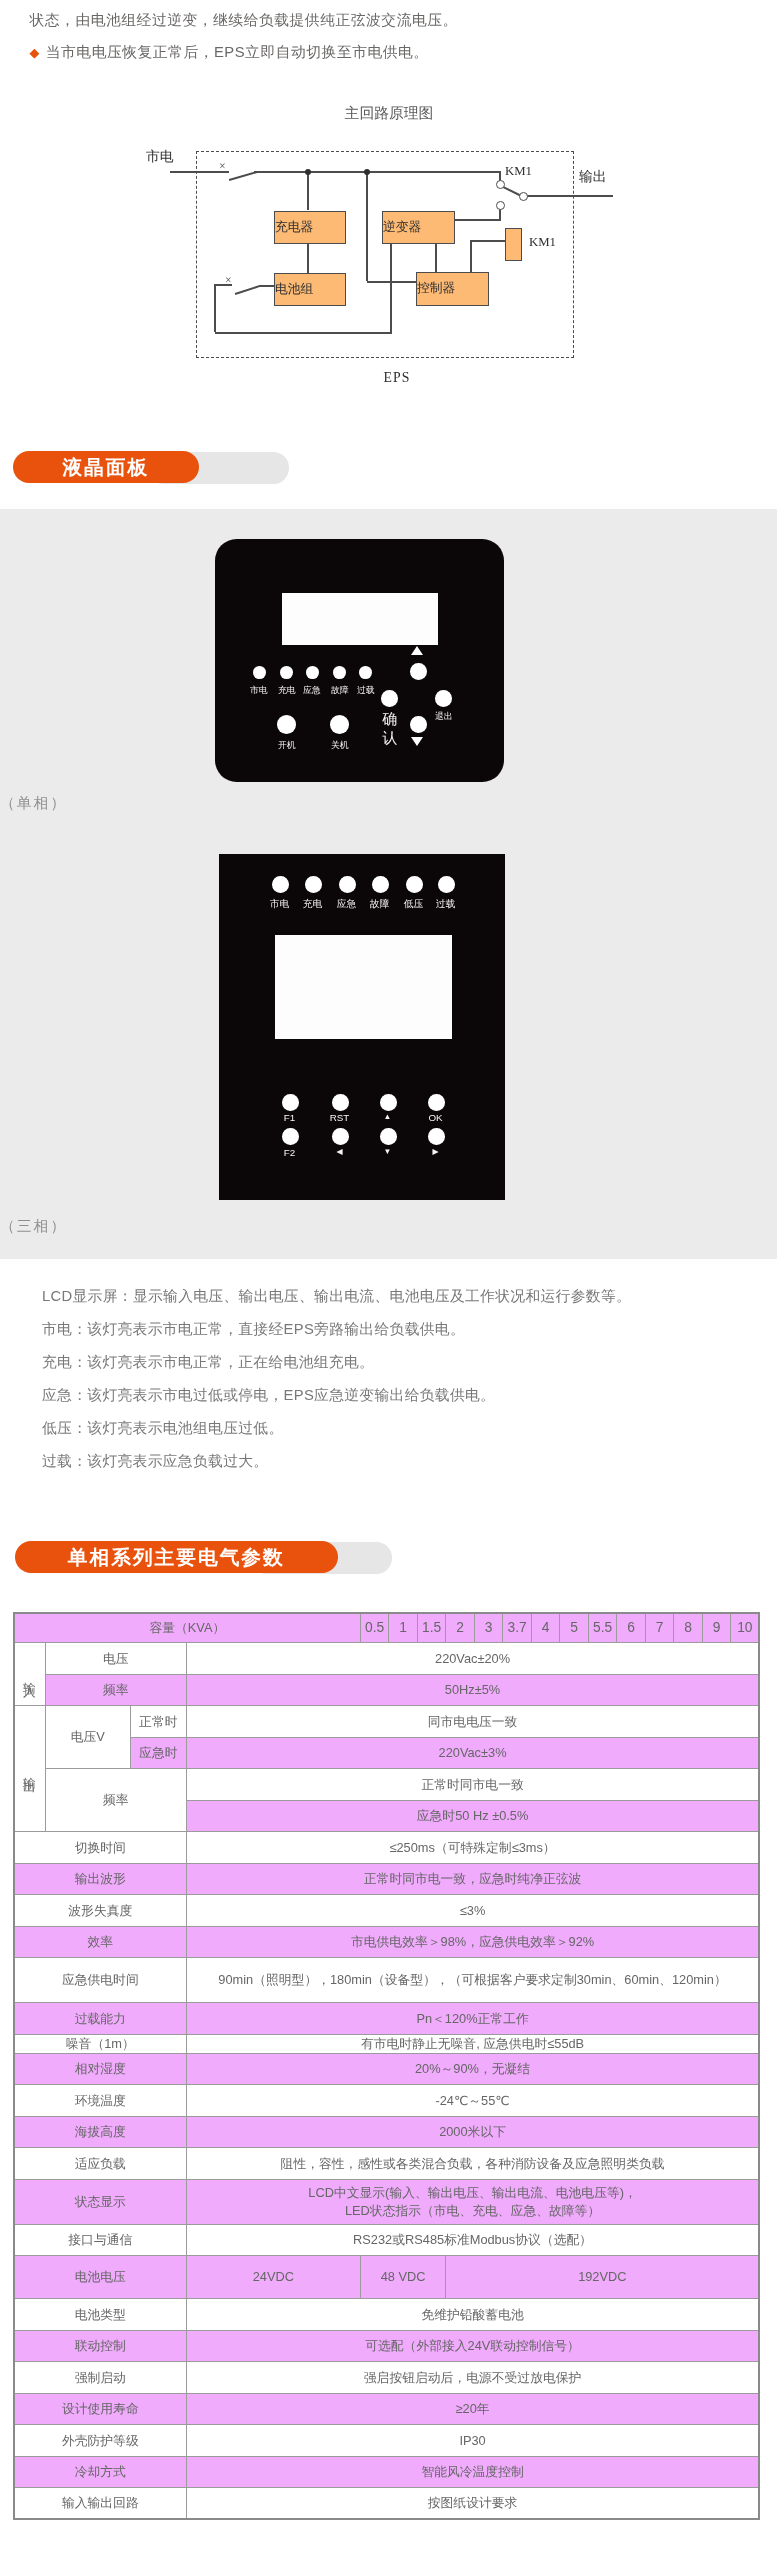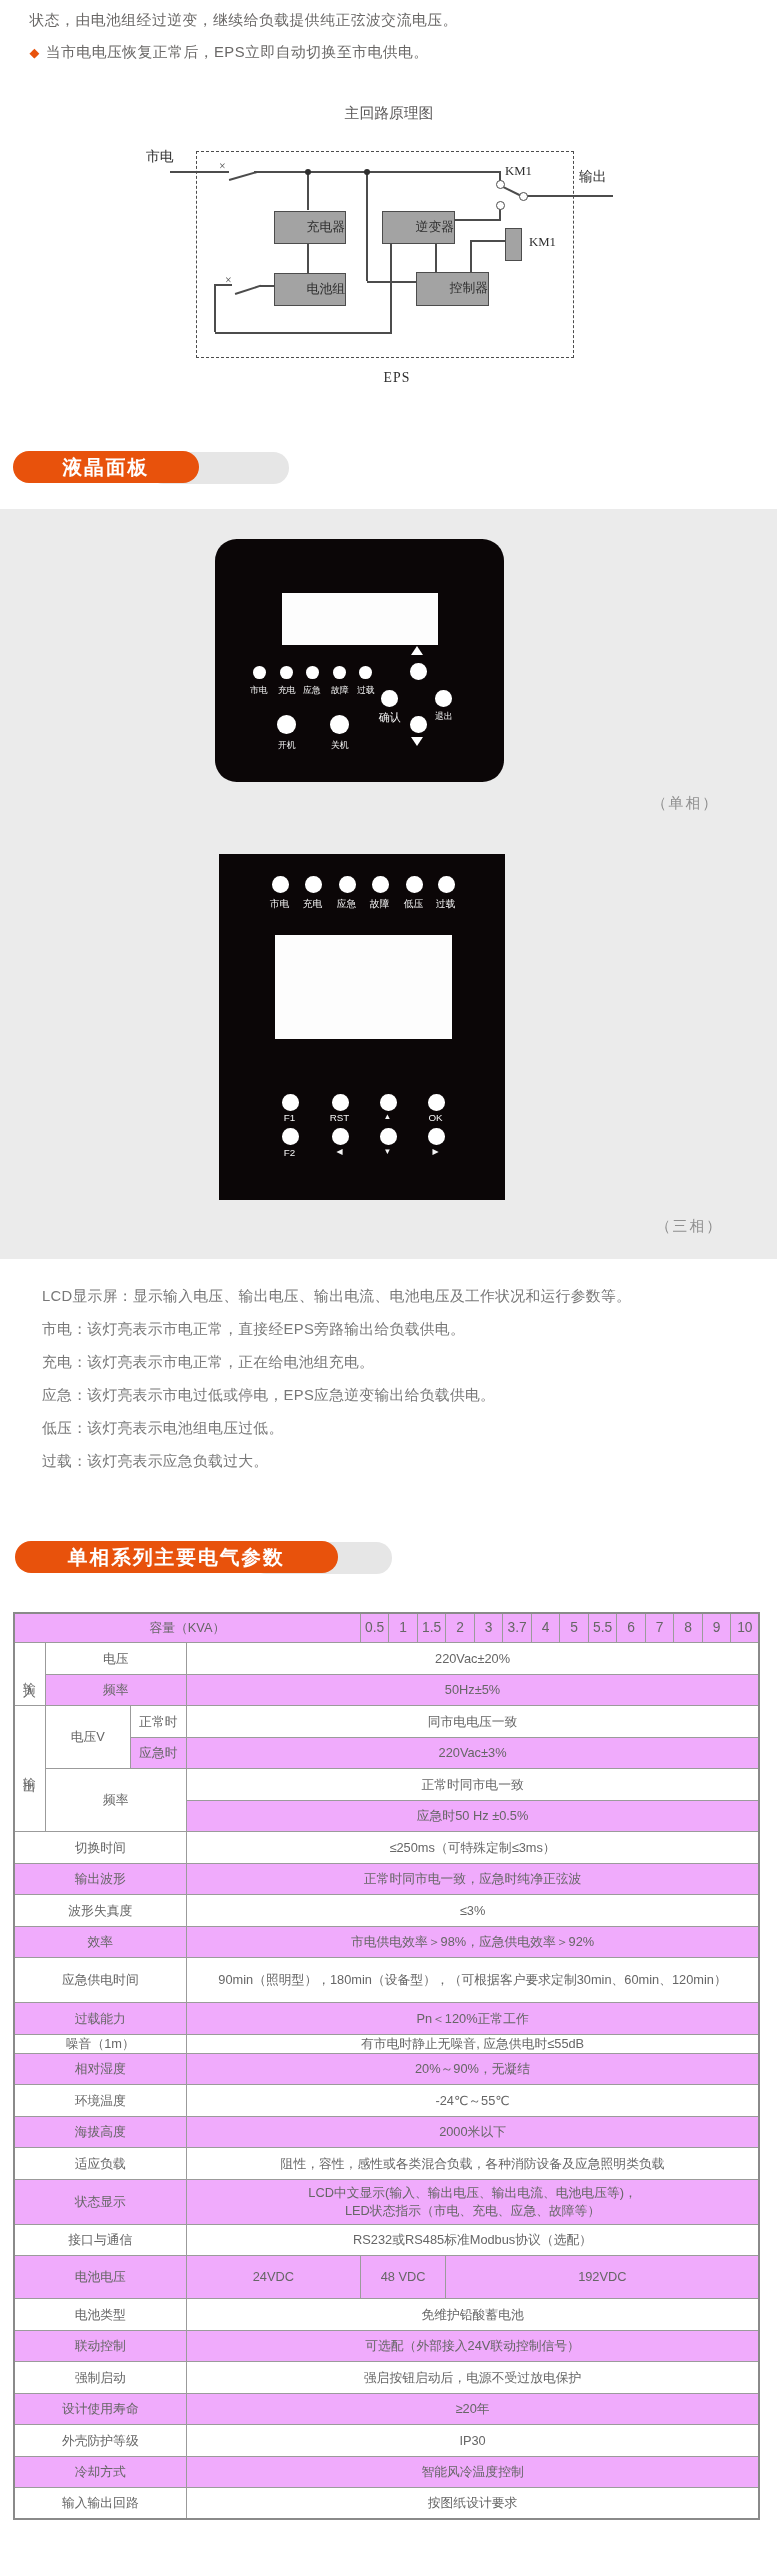--- a/index.html
+++ b/index.html
@@ -8,40 +8,40 @@
   .abs{position:absolute;}
   
   .intro-line{position:absolute;left:29.5px;font-size:14.8px;color:#6a6867;letter-spacing:0.5px;}
   .bullet{color:#e8520c;font-size:12.8px;margin-right:5.9px;}
   
   .dg{font-family:"Liberation Serif","DejaVu Serif",serif;color:#3c3c3c;}
   .dg-title{position:absolute;left:0;top:104px;width:778px;text-align:center;font-size:14.8px;color:#595757;}
   .dashedbox{position:absolute;border:1.5px dashed #4c4c4c;}
   .ln{position:absolute;background:#4c4c4c;}
   .blade{position:absolute;height:1.5px;background:#4c4c4c;transform-origin:left center;}
-  .dbox{position:absolute;border:1.5px solid #4c4c4c;background:#a3a3a3;display:flex;align-items:center;justify-content:flex-end;font-size:12.8px;color:#2f2f2f;}
+  .dbox{position:absolute;border:1.5px solid #4c4c4c;background:#fdba74;display:flex;align-items:center;justify-content:flex-start;font-size:12.8px;color:#2f2f2f;}
   .dot{position:absolute;width:5.9px;height:5.9px;border-radius:50%;background:#2f2f2f;}
   .contact{position:absolute;width:6.9px;height:6.9px;border-radius:50%;border:1.5px solid #4c4c4c;background:#fff;}
   .dglabel{position:absolute;font-size:12.8px;color:#2f2f2f;}
   .xmark{position:absolute;font-size:11.8px;color:#4c4c4c;}
   .dg-eps{position:absolute;left:0;top:370px;width:778px;text-align:center;font-size:13.8px;color:#2f2f2f;letter-spacing:1px;padding-left:8px;}
   
   .pill-gray{position:absolute;height:31.5px;border-radius:15.7px;background:#e6e6e6;}
   .pill-orange{position:absolute;height:32px;border-radius:16.7px;background:#e8520c;color:#fff;
     display:flex;align-items:center;justify-content:center;font-size:19.7px;font-weight:bold;letter-spacing:2px;}
   
   .band{position:absolute;left:0;width:778px;background:#ebebeb;}
   .panel{position:absolute;background:#0b0607;}
   .lcd{position:absolute;background:#fdfdfd;}
   .led{position:absolute;border-radius:50%;background:#fff;}
   .plabel{position:absolute;color:#f5f5f5;text-align:center;}
   .pbtn{position:absolute;border-radius:50%;background:#fff;}
   .tri-up{position:absolute;width:0;height:0;border-left:6.9px solid transparent;border-right:6.9px solid transparent;border-bottom:9.8px solid #fff;}
   .tri-down{position:absolute;width:0;height:0;border-left:6.9px solid transparent;border-right:6.9px solid transparent;border-top:9.8px solid #fff;}
-  .caption{position:absolute;text-align:right;font-size:14.8px;color:#8f8f8f;letter-spacing:2px;}
+  .caption{position:absolute;text-align:left;font-size:14.8px;color:#8f8f8f;letter-spacing:2px;}
   
   .notes{position:absolute;left:42px;top:1280px;width:709px;}
   .notes p{margin:0;height:33px;line-height:33px;font-size:14.8px;color:#787878;letter-spacing:0.3px;}
   
   table.spec{position:absolute;left:12.8px;top:1612px;width:746px;border-collapse:collapse;table-layout:fixed;
     font-size:12.8px;color:#666;}
   table.spec td{border:1px solid #9b9b9b;text-align:center;vertical-align:middle;padding:0 3px;line-height:1.35;}
   table.spec{border:2px solid #8a8a8a;}
   tr.g td{background:#f0abfc;} tr.w td{background:#ffffff;}
   td.cap{font-size:13.8px;}
@@ -129,21 +129,21 @@
   <div class="plabel" style="left:272px;top:684px;width:29.5px;font-size:8.9px;">充电</div>
   <div class="plabel" style="left:297px;top:684px;width:29.5px;font-size:8.9px;">应急</div>
   <div class="plabel" style="left:325px;top:684px;width:29.5px;font-size:8.9px;">故障</div>
   <div class="plabel" style="left:351px;top:684px;width:29.5px;font-size:8.9px;">过载</div>
   <div class="tri-up" style="left:411px;top:646px;"></div>
   <div class="pbtn" style="left:410px;top:663px;width:16.7px;height:16.7px;"></div>
   <div class="pbtn" style="left:381px;top:690px;width:16.7px;height:16.7px;"></div>
   <div class="pbtn" style="left:435px;top:690px;width:16.7px;height:16.7px;"></div>
   <div class="pbtn" style="left:410px;top:716px;width:16.7px;height:16.7px;"></div>
   <div class="tri-down" style="left:411px;top:737px;"></div>
-  <div class="plabel" style="left:375px;top:710px;width:29.5px;font-size:11px;">确认</div>
+  <div class="plabel" style="left:375px;top:710px;width:29.5px;font-size:15px;">确认</div>
   <div class="plabel" style="left:429px;top:710px;width:29.5px;font-size:8.9px;">退出</div>
   <div class="pbtn" style="left:277px;top:715px;width:18.7px;height:18.7px;"></div>
   <div class="pbtn" style="left:330px;top:715px;width:18.7px;height:18.7px;"></div>
   <div class="plabel" style="left:272px;top:739px;width:29.5px;font-size:8.9px;">开机</div>
   <div class="plabel" style="left:325px;top:739px;width:29.5px;font-size:8.9px;">关机</div>
   <div class="caption" style="left:0;top:794px;width:719px;">（单相）</div>
 
   <div class="panel" style="left:219px;top:854px;width:286px;height:346px;"></div>
   <div class="led" style="left:272px;top:876px;width:16.7px;height:16.7px;"></div>
   <div class="led" style="left:305px;top:876px;width:16.7px;height:16.7px;"></div>

